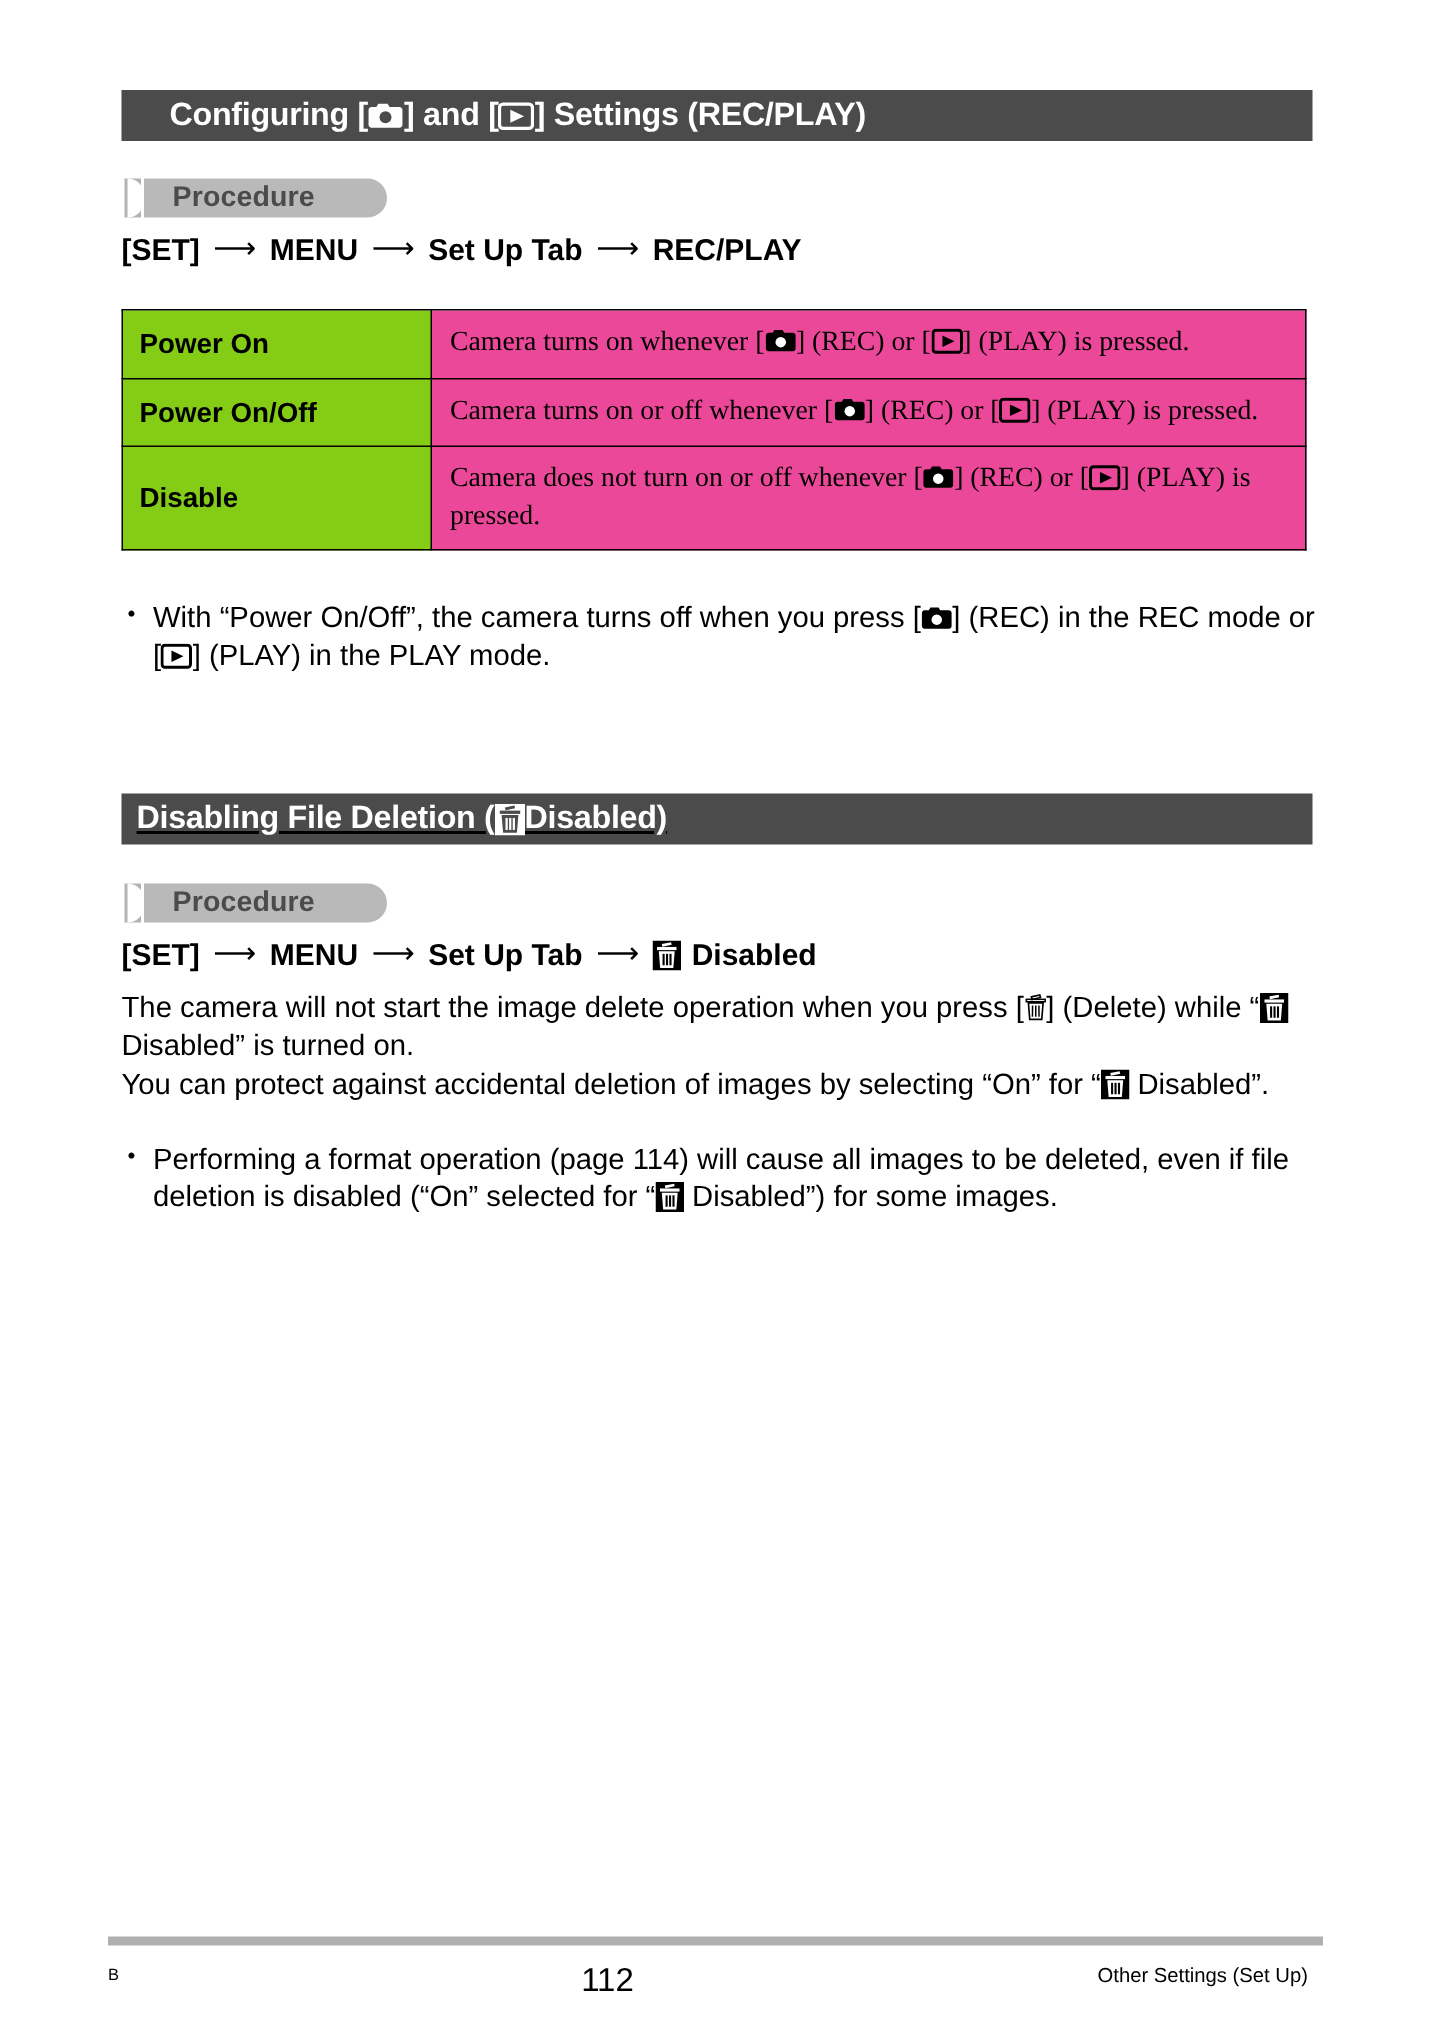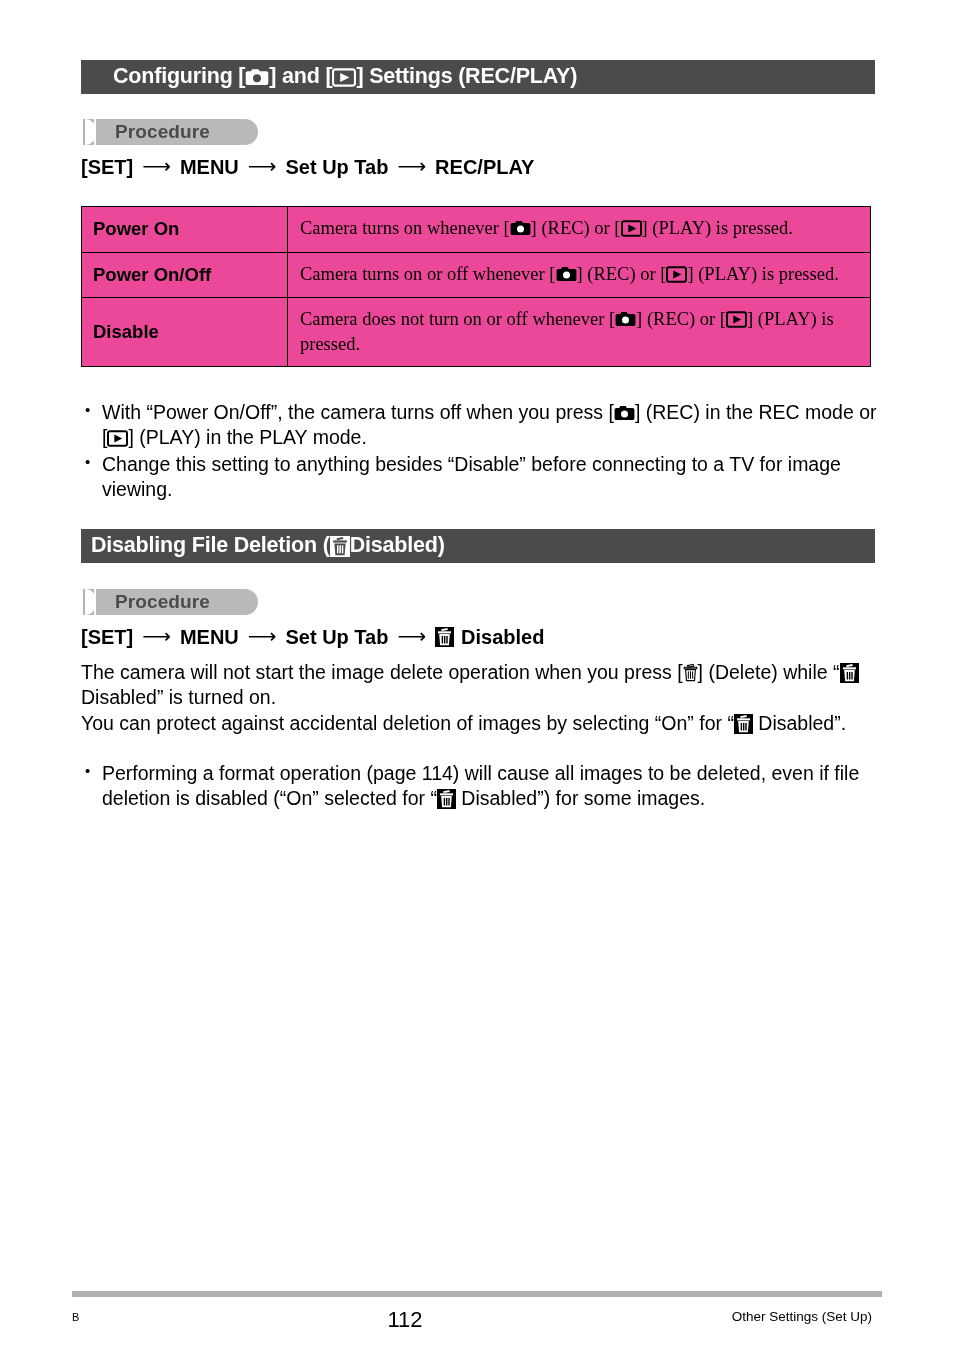--- a/index.html
+++ b/index.html
@@ -117,21 +117,21 @@
     table-layout: fixed;
   }
   .tbl td {
     border: 1.5px solid #000;
     vertical-align: top;
     font-size: 18.5px;
     line-height: 1.33;
   }
   .tbl td.k {
     width: 194px;
-    background: #ec4899;
+    background: #84cc16;
     font-weight: bold;
     padding: 10px 0 10px 11px;
     vertical-align: middle;
     font-size: 18.5px;
   }
   .tbl td.v {
     background: #ec4899;
     padding: 9px 8px 10px 12px;
     font-family: Liberation Serif, serif;
   }
@@ -313,26 +313,23 @@
           <path fill="#000000" d="M6.3 1h5.4l1.1 1.9h5.8c1 0 1.8 0.8 1.8 1.8v8.6c0 1-0.8 1.8-1.8 1.8H2.4c-1 0-1.8-0.8-1.8-1.8V4.7c0-1 0.8-1.8 1.8-1.8h2.8z"></path>
           <circle cx="10.5" cy="9.1" r="3.5" fill="#ffffff"></circle>
         </svg>
       </span><span>] (REC) in the REC mode or [</span><span class="ico play-b">
         <svg viewBox="0 0 21 17" width="21" height="17" aria-hidden="true">
           <rect x="1" y="1.2" width="19" height="14.6" rx="2" ry="2" fill="none" stroke="#000000" stroke-width="2"></rect>
           <path fill="#000000" d="M7.3 4.6 L15.3 8.5 L7.3 12.4 Z"></path>
         </svg>
       </span><span>] (PLAY) in the PLAY mode.</span>
     </div>
-    <div class="bullet">
-      <span>Change this setting to anything besides “Disable” before connecting to a TV for image viewing.</span>
-    </div>
-  </div>
-
-  <div class="section-bar" style="top:529px;">
+  </div>
+
+  <div class="section-bar" style="top:529px;text-decoration:underline;">
     <div class="title">
       <span class="txt">Disabling File Deletion (</span>
       <span class="ico trash-w">
         <svg viewBox="0 0 20 21" width="20" height="21" aria-hidden="true">
           <rect x="0" y="0" width="20" height="21" fill="#ffffff"></rect>
           <path fill="#4b4b4b" d="M6.6 2.3 L13.0 1.0 L13.4 2.9 L7.0 4.2 Z"></path>
           <rect x="3.2" y="4.4" width="13.6" height="2.2" fill="#4b4b4b"></rect>
           <path fill="#4b4b4b" d="M4.4 7.4 h11.2 l-1.0 11.8 h-9.2 z"></path>
           <rect x="7.0" y="9.3" width="1.5" height="8.0" fill="#ffffff"></rect>
           <rect x="9.4" y="9.3" width="1.5" height="8.0" fill="#ffffff"></rect>

